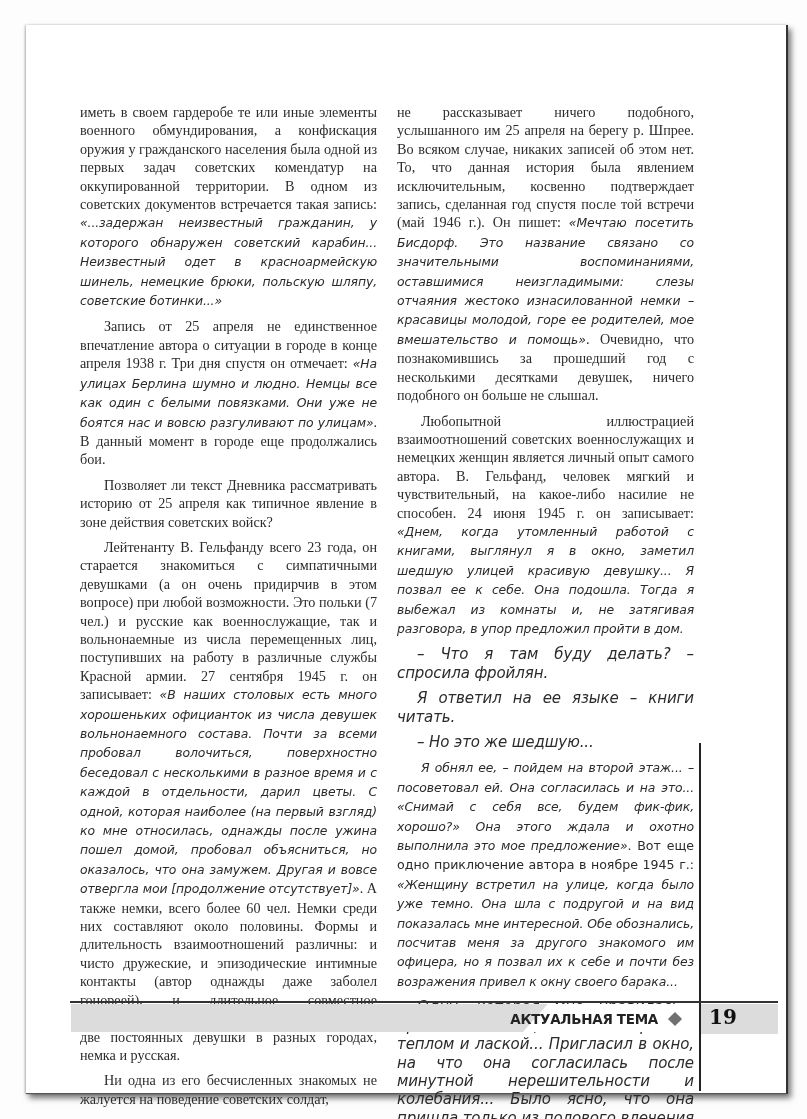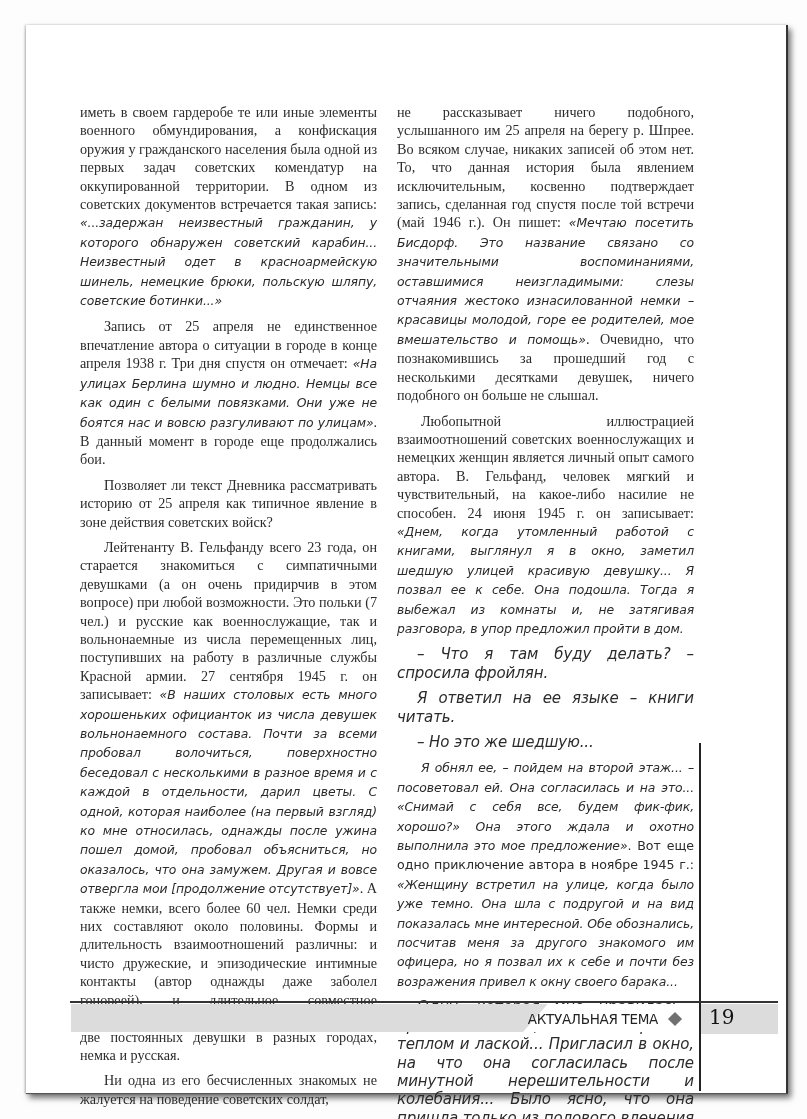--- a/index.html
+++ b/index.html
@@ -76,40 +76,40 @@
     background: #ffffff;
     clip-path: polygon(14% 0, 100% 0, 100% 100%, 0 100%);
   }
   .section-label {
     position: absolute;
     right: 106px; top: 986px;
     font-family: "DejaVu Sans", "Liberation Sans", sans-serif;
     font-size: 13.5px;
     letter-spacing: -0.3px;
     color: #222;
-    display: flex; align-items: center; gap: 6px;
+    display: flex; align-items: center; gap: 6px; font-weight: bold;
   }
   .diamond {
     width: 10px; height: 10px;
     background: #707070;
     transform: rotate(45deg);
     display: inline-block;
     margin-left: 6px;
   }
   .page-num-box {
     position: absolute;
     left: 675px; top: 979px;
     width: 77px; height: 30px;
     background: #dcdcdc;
   }
   .page-num {
     position: absolute;
     left: 683px; top: 980px;
     font-family: "DejaVu Serif", "Liberation Serif", serif;
-    font-weight: normal;
+    font-weight: bold;
     font-size: 20px;
     color: #111;
   }
 </style>
 </head>
 <body>
 
 <div class="page">
 
   <div class="col left">

